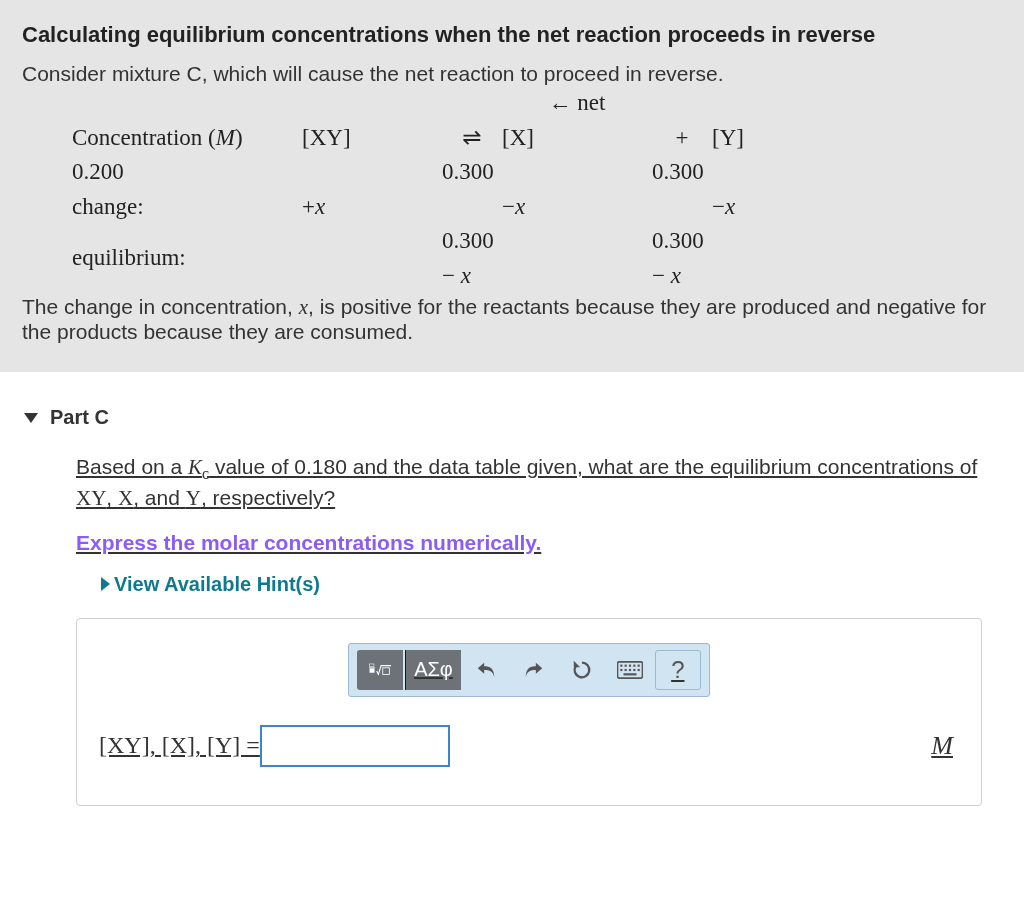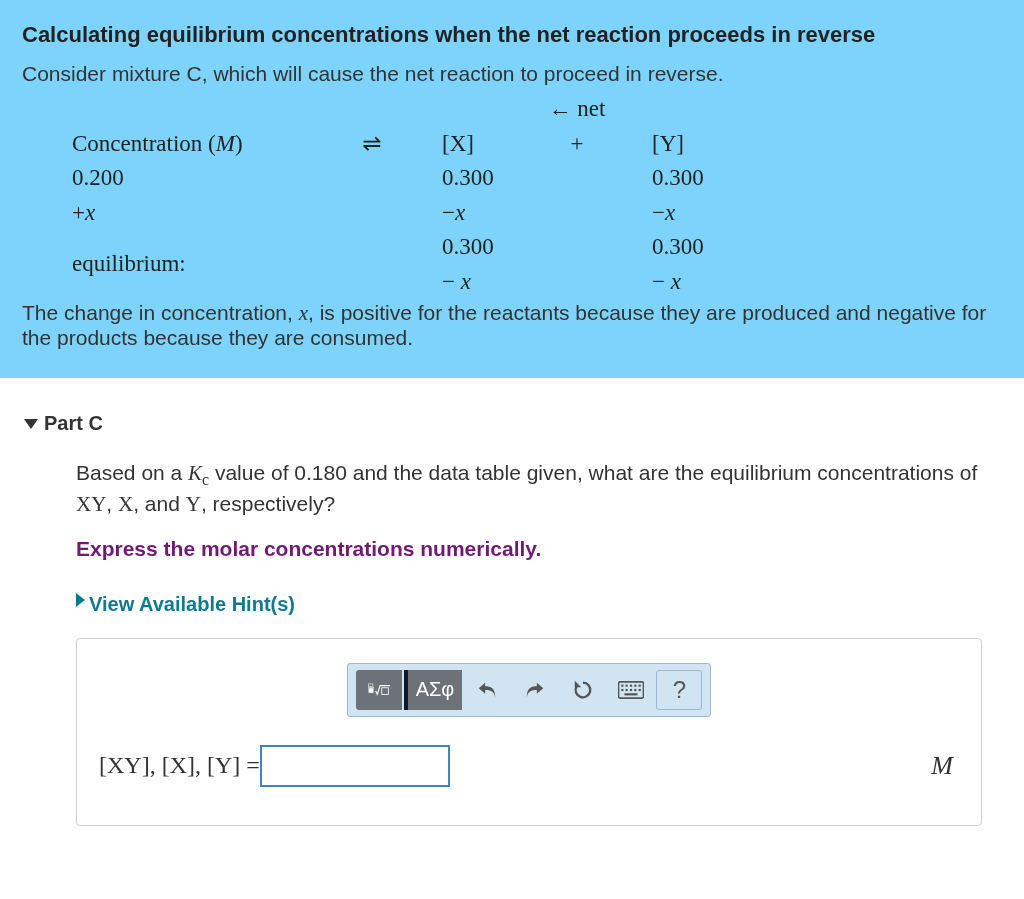--- a/index.html
+++ b/index.html
@@ -4,32 +4,31 @@
   <style>
     * { box-sizing: border-box; margin: 0; padding: 0; }
     body {
       font-family: Arial, Helvetica, sans-serif;
       font-size: 20px;
       color: #333;
       background: #fff;
       width: 1024px;
     }
     .info-box {
-      background: #7dd3fc;
+      background: #e5e5e5;
       padding: 22px 22px 28px 22px;
     }
     .info-title {
       font-weight: bold;
       font-size: 22px;
       margin-bottom: 14px;
       color: #222;
     }
     .info-subtitle {
       font-size: 21px;
-      margin-bottom: 6px;
       color: #333;
     }
     .ice-wrapper {
       padding-left: 50px;
       font-family: "Times New Roman", serif;
       font-size: 23px;
       color: #222;
       line-height: 1.5;
     }
     .net-row {
@@ -45,21 +44,21 @@
       color: #333;
       margin-top: 2px;
       font-family: Arial, Helvetica, sans-serif;
     }
     .part-section {
       padding: 34px 24px 24px 24px;
     }
     .part-header {
       display: flex;
       align-items: center;
-      gap: 6px;
+      gap: 12px;
       margin-bottom: 24px;
     }
     .caret-down {
       width: 0; height: 0;
       border-left: 7px solid transparent;
       border-right: 7px solid transparent;
       border-top: 10px solid #333;
     }
     .caret-right {
       display:inline-block;
@@ -70,41 +69,44 @@
       margin-right: 4px;
       vertical-align: -1px;
     }
     .part-label {
       font-weight: bold;
       font-size: 20px;
     }
     .part-body {
       padding-left: 52px;
       padding-right: 18px;
+      text-decoration: underline;
     }
     .question {
       font-size: 21px;
       color: #333;
       line-height: 1.35;
       margin-bottom: 18px;
     }
     .question .math-inline { font-style: italic; font-family: "Times New Roman", serif; }
     .instruction {
       font-weight: bold;
       font-size: 21px;
-      margin-bottom: 28px;
-      color: #701a75;
+      margin-bottom: 18px;
+      color: #8b5cf6;
     }
     .hints-link {
       color: #0e7a8f;
       font-weight: bold;
       font-size: 20px;
       cursor: pointer;
       display: inline-flex;
+      align-items: center;
       margin-bottom: 22px;
+      margin-left: 25px;
     }
     .answer-box {
       border: 1px solid #cfcfcf;
       border-radius: 4px;
       padding: 24px 22px 38px 22px;
       position: relative;
     }
     .toolbar-row {
       display: flex;
       justify-content: center;
@@ -126,21 +128,21 @@
       height: 40px;
       min-width: 46px;
       display: flex;
       align-items: center;
       justify-content: center;
       font-size: 18px;
       cursor: pointer;
       padding: 0 8px;
     }
     .tool-btn:first-child { border-top-left-radius: 3px; border-bottom-left-radius: 3px; }
-    .tool-btn + .tool-btn { border-left: 4px solid #0f172a; }
+    .tool-btn + .tool-btn { border-left: 1px solid #0f172a; }
     .tool-btn-greek {
       font-family: Arial, sans-serif;
       font-size: 20px;
     }
     .tool-icon {
       background: transparent;
       border: none;
       height: 40px;
       width: 46px;
       display: flex;
@@ -190,33 +192,35 @@
         <div></div>
       <div></div>
       <div style="text-align:center; font-family:'Times New Roman',serif; padding-left:0px;">← net</div>
       <div></div>
         <div></div>
     </div>
     <div class="net-row">
       <div>
         <span class="serif">Concentration (</span><span class="math">M</span><span class="serif">)</span>
       </div>
+      <div class="serif">[XY]</div>
       <div class="serif center">⇌</div>
       <div class="serif">[X]</div>
       <div class="serif center">+</div>
       <div class="serif">[Y]</div>
     </div>
     <div class="net-row">
       <div class="serif">0.200</div>
       <div></div>
       <div class="serif">0.300</div>
       <div></div>
       <div class="serif">0.300</div>
     </div>
     <div class="net-row">
+      <div class="serif">change:</div>
       <div class="serif"><span>+</span><span class="math">x</span></div>
       <div></div>
       <div class="serif"><span>−</span><span class="math">x</span></div>
       <div></div>
       <div class="serif"><span>−</span><span class="math">x</span></div>
     </div>
     <div class="net-row">
       <div class="serif">equilibrium:</div>
       <div></div>
       <div class="serif">0.300 − <span class="math">x</span></div>

